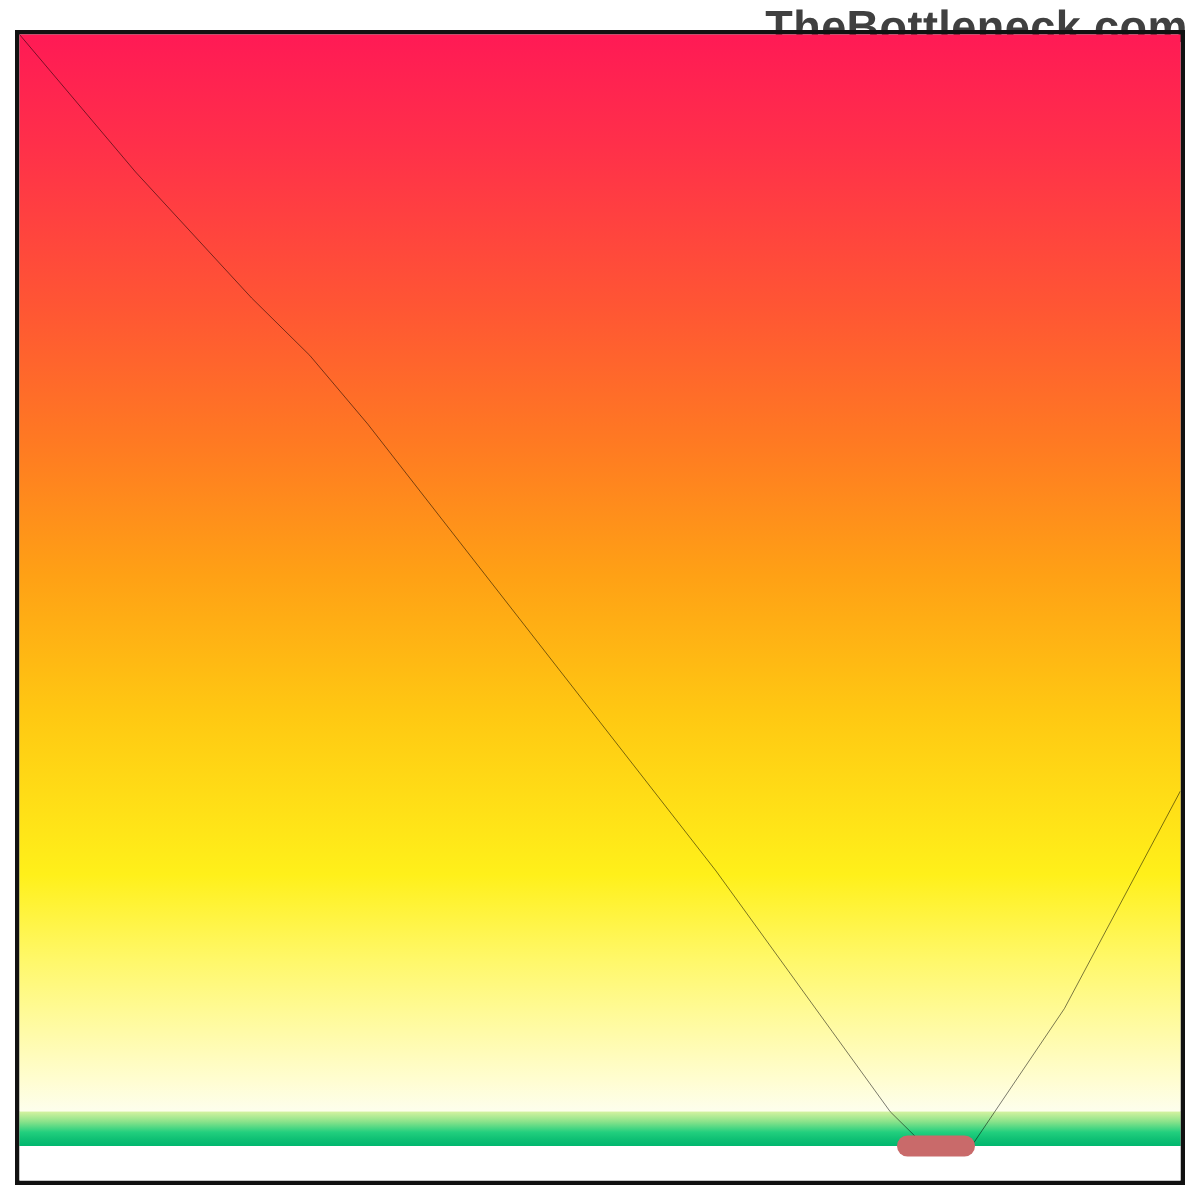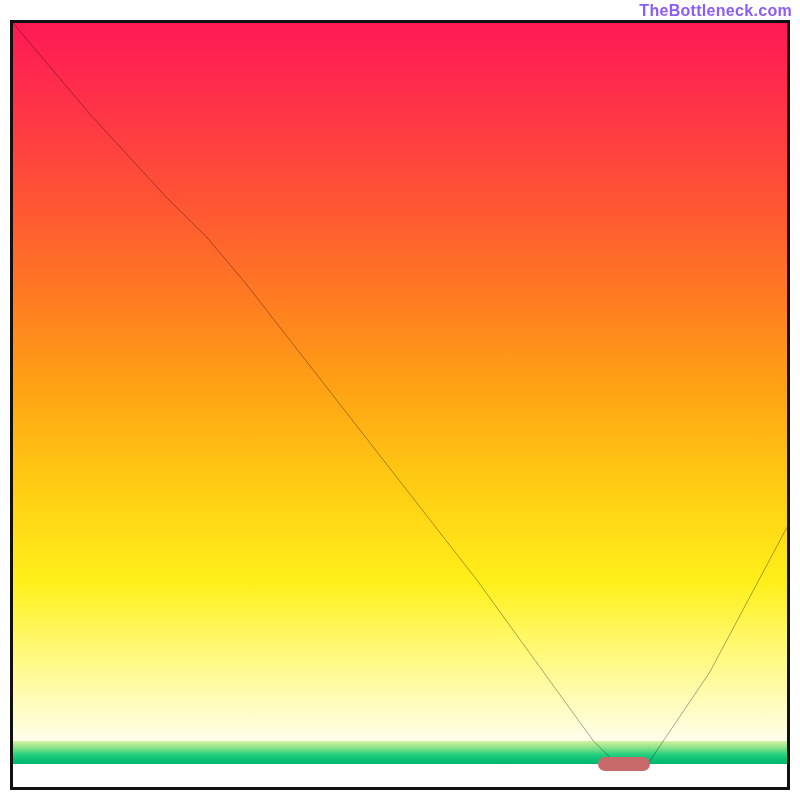--- a/index.html
+++ b/index.html
@@ -13,22 +13,22 @@
   }
   .wrap {
     position: relative;
     width: 800px;
     height: 800px;
   }
   .watermark {
     position: absolute;
     top: 2px;
     right: 8px;
-    font-size: 16px;
-    color: #8b5cf6;
+    font-size: 30px;
+    color: #404040;
     font-weight: 600;
     letter-spacing: 0.3px;
   }
   .plot {
     position: absolute;
     left: 10px;
     top: 20px;
     width: 780px;
     height: 770px;
     border: 3px solid #111;

